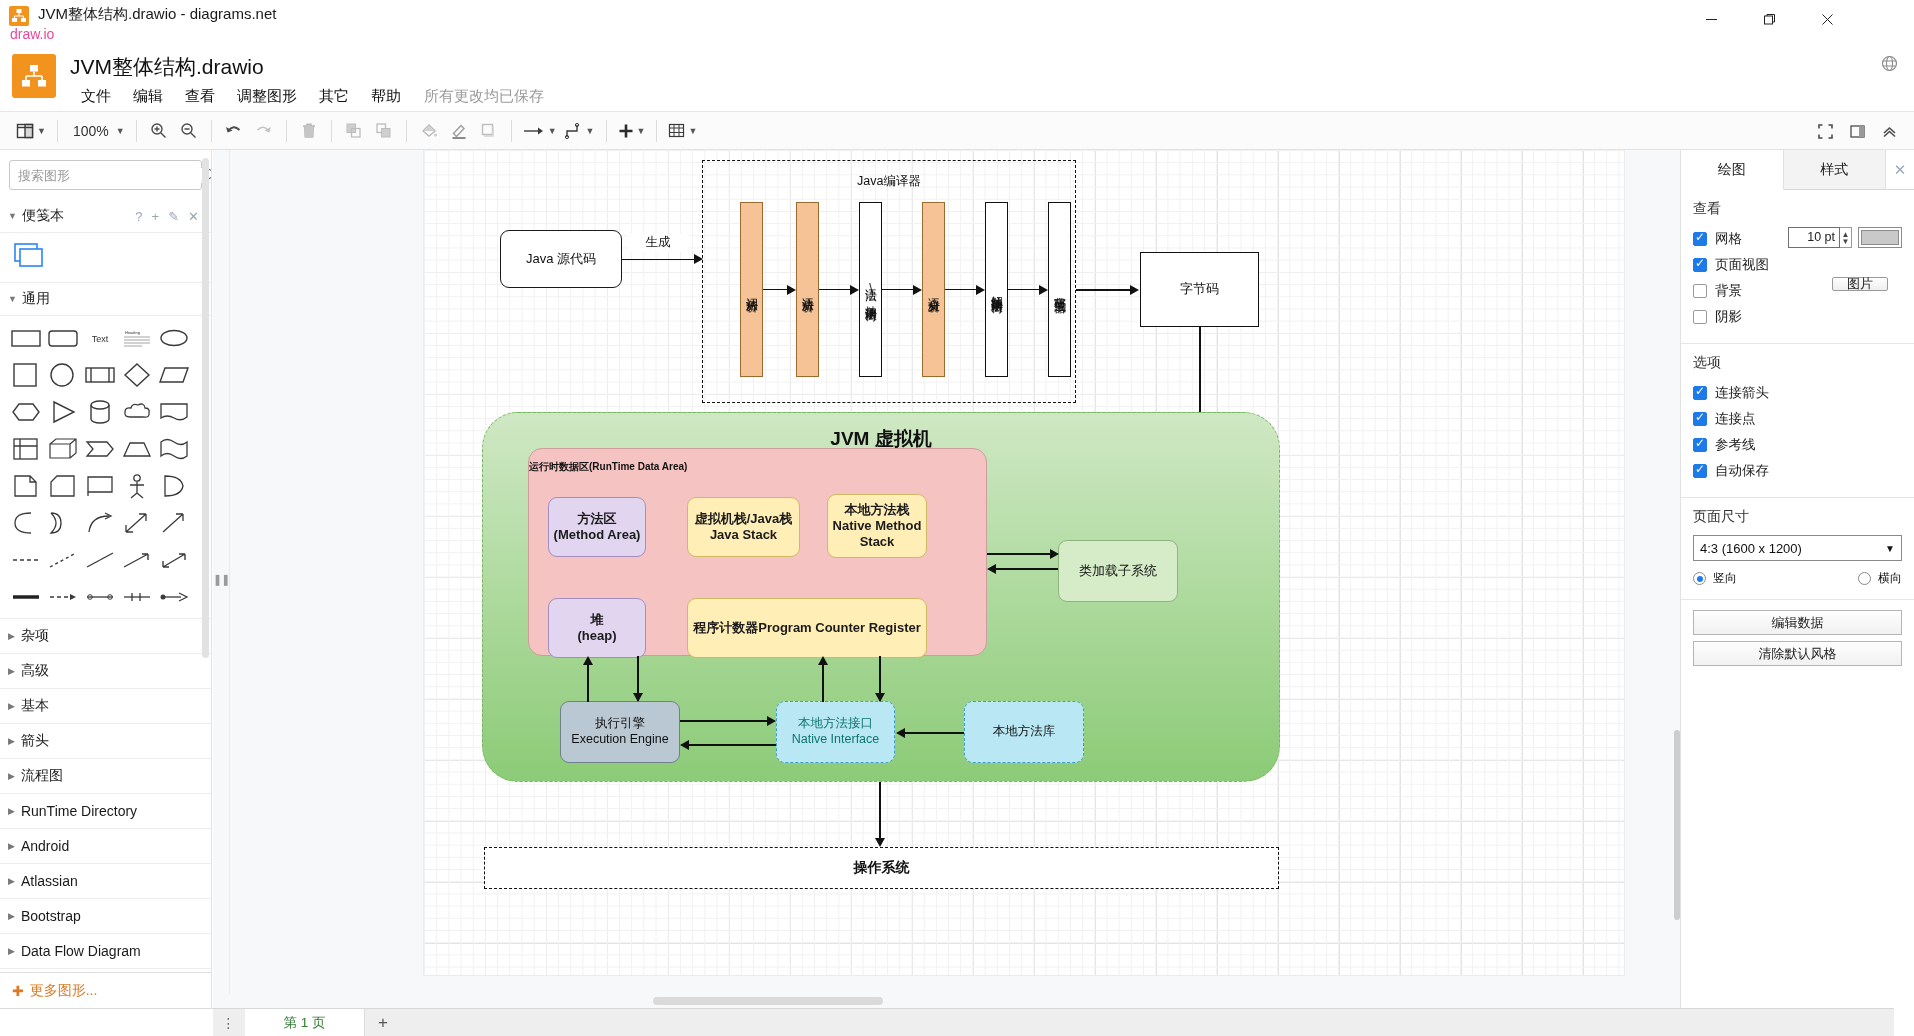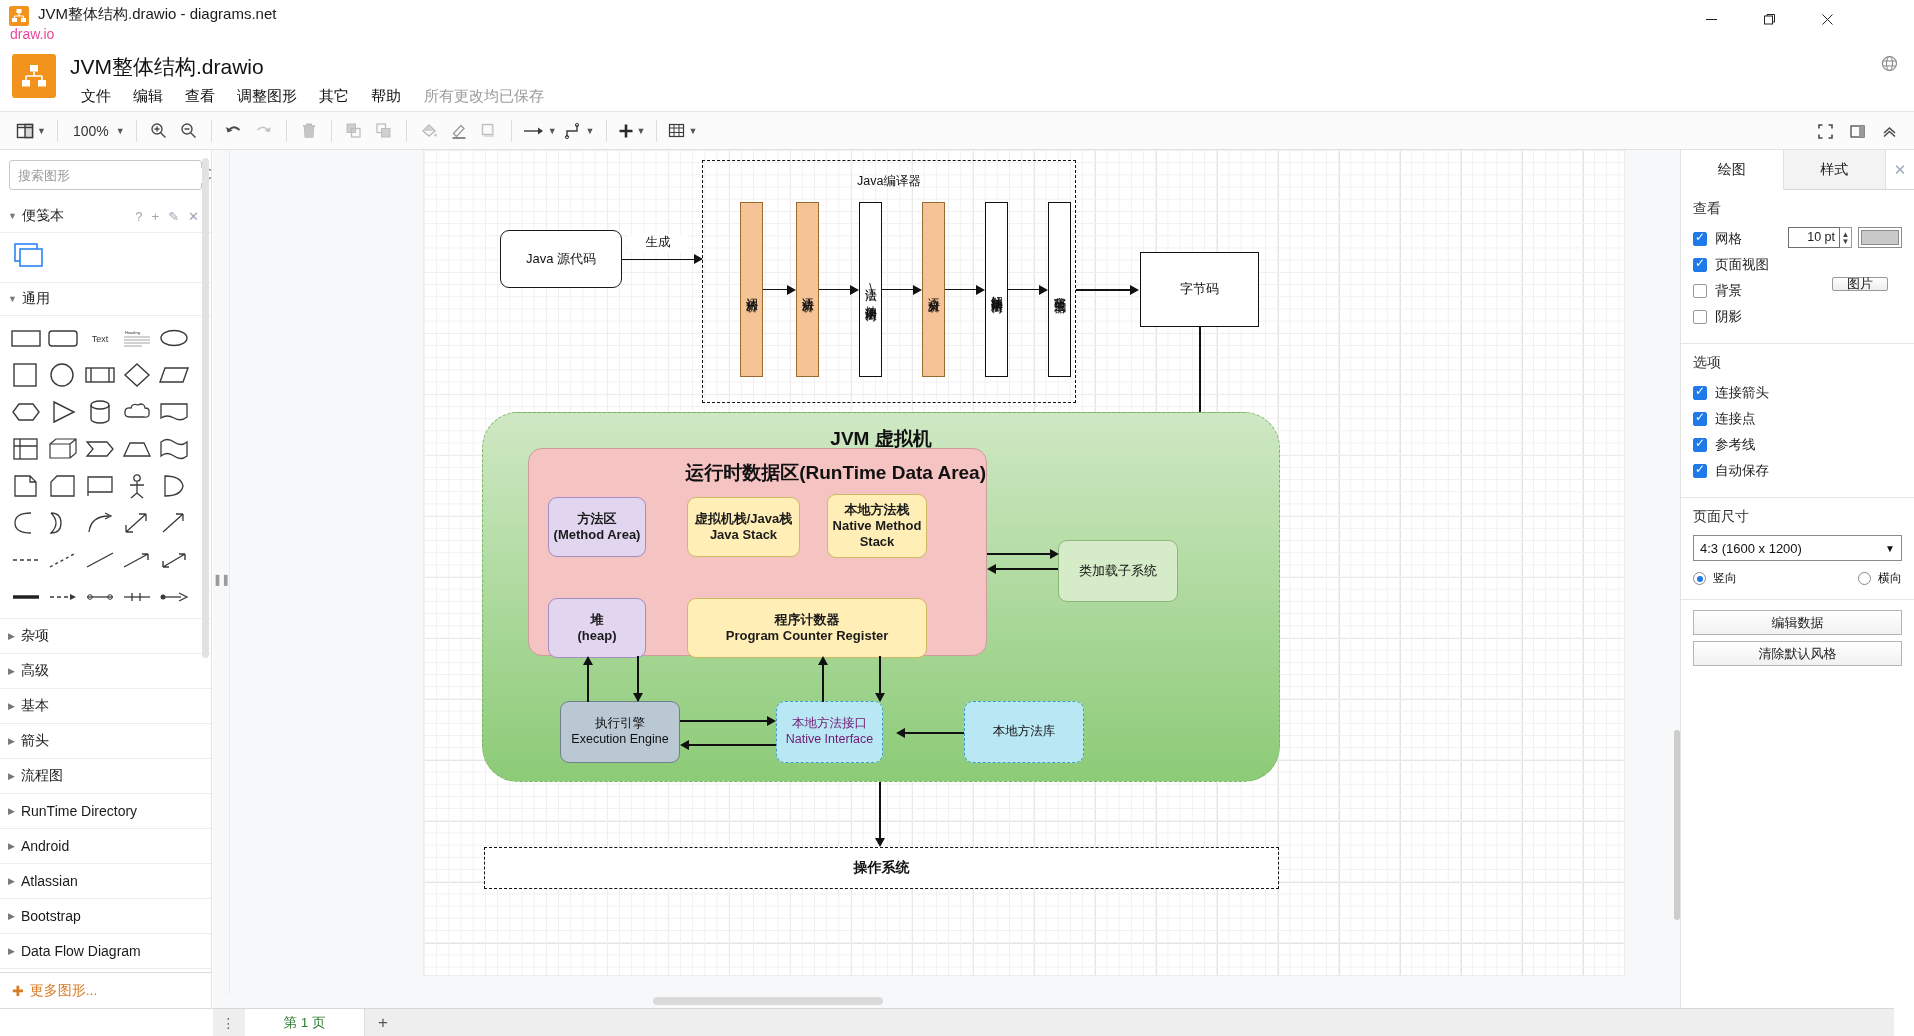--- a/index.html
+++ b/index.html
@@ -661,60 +661,60 @@
     </div>
 
     <div class="ln" style="left:775px; top:177px; width:1.6px; height:204px;"></div>
     <div class="arrh arr-d" style="left:770.5px; top:380px;"></div>
 
     <div style="position:absolute; left:58px; top:262px; width:798px; height:370px; background:linear-gradient(#cfe8c4,#8ccb77); border:1.4px dashed #7ab565; border-radius:36px;">
       <div style="position:absolute; left:0; top:13px; width:100%; text-align:center; font-size:19px; font-weight:bold; color:#111;">JVM  虚拟机</div>
     </div>
 
     <div style="position:absolute; left:104px; top:298px; width:459px; height:208px; background:#f4c3c2; border:1.4px solid #cc9d9c; border-radius:14px;">
-      <div style="position:absolute; left:0; top:11px; width:100%; text-align:right; font-size:19px; font-weight:bold; color:#111;">运行时数据区(RunTime Data Area)</div>
+      <div style="position:absolute; left:0; top:11px; width:100%; text-align:left; font-size:10px; font-weight:bold; color:#111;">运行时数据区(RunTime Data Area)</div>
     </div>
 
     <div class="node" style="left:124px; top:347px; width:98px; height:60px; background:#e1d5f0; border:1.4px solid #a48ec0; border-radius:9px; font-size:13px; font-weight:bold; flex-direction:column; color:#1b1b1b;">
       <span>方法区</span>
       <span>(Method Area)</span>
     </div>
     <div class="node" style="left:263px; top:347px; width:113px; height:60px; background:#ffeeb6; border:1.4px solid #cfb964; border-radius:9px; font-size:13px; font-weight:bold; flex-direction:column; color:#1b1b1b;">
       <span>虚拟机栈/Java栈</span>
       <span>Java Stack</span>
     </div>
     <div class="node" style="left:403px; top:344px; width:100px; height:64px; background:#ffeeb6; border:1.4px solid #cfb964; border-radius:9px; font-size:13px; font-weight:bold; flex-direction:column; color:#1b1b1b; line-height:1.25;">
       <span>本地方法栈</span>
       <span>Native Method</span>
       <span>Stack</span>
     </div>
     <div class="node" style="left:124px; top:448px; width:98px; height:60px; background:#e1d5f0; border:1.4px solid #a48ec0; border-radius:9px; font-size:13px; font-weight:bold; flex-direction:column; color:#1b1b1b;">
       <span>堆</span>
       <span>(heap)</span>
     </div>
-    <div class="node" style="left:263px; top:448px; width:240px; height:60px; background:#ffeeb6; border:1.4px solid #cfb964; border-radius:9px; font-size:13px; font-weight:bold; flex-direction:column; color:#1b1b1b;">
+    <div class="node" style="left:263px; top:448px; width:240px; height:60px; background:#ffeeb6; border:1.4px solid #cfb964; border-radius:9px; font-size:13px; font-weight:bold; flex-direction:row; color:#1b1b1b;">
       <span>程序计数器</span>
       <span>Program Counter Register</span>
     </div>
 
     <div class="node" style="left:634px; top:390px; width:120px; height:62px; background:#d6ecc8; border:1.4px solid #8eb57b; border-radius:9px; font-size:13px; color:#111;">
       <span>类加载子系统</span>
     </div>
 
     <div class="ln" style="left:563px; top:403px; width:64px; height:1.5px;"></div>
     <div class="arrh arr-r" style="left:626px; top:398.5px;"></div>
     <div class="ln" style="left:571px; top:418px; width:63px; height:1.5px;"></div>
     <div class="arrh arr-l" style="left:563px; top:413.5px;"></div>
 
     <div class="node" style="left:136px; top:551px; width:120px; height:62px; background:#bac8d3; border:1.4px solid #6f7f8c; border-radius:9px; font-size:12.5px; flex-direction:column; color:#111;">
       <span>执行引擎</span>
       <span>Execution Engine</span>
     </div>
 
-    <div class="node" style="left:352px; top:551px; width:107px; height:62px; background:#b9e7f4; border:1.4px dashed #3d9fc0; border-radius:9px; font-size:12.5px; flex-direction:column; color:#701a75;">
+    <div class="node" style="left:352px; top:551px; width:119px; height:62px; background:#b9e7f4; border:1.4px dashed #3d9fc0; border-radius:9px; font-size:12.5px; flex-direction:column; color:#0f766e;">
       <span>本地方法接口</span>
       <span>Native Interface</span>
     </div>
 
     <div class="node" style="left:540px; top:551px; width:120px; height:62px; background:#b9e7f4; border:1.4px dashed #3d9fc0; border-radius:9px; font-size:12.5px; color:#111;">
       <span>本地方法库</span>
     </div>
 
     <div class="ln" style="left:163px; top:514px; width:1.5px; height:38px;"></div>
     <div class="arrh arr-u" style="left:159px; top:506px;"></div>

